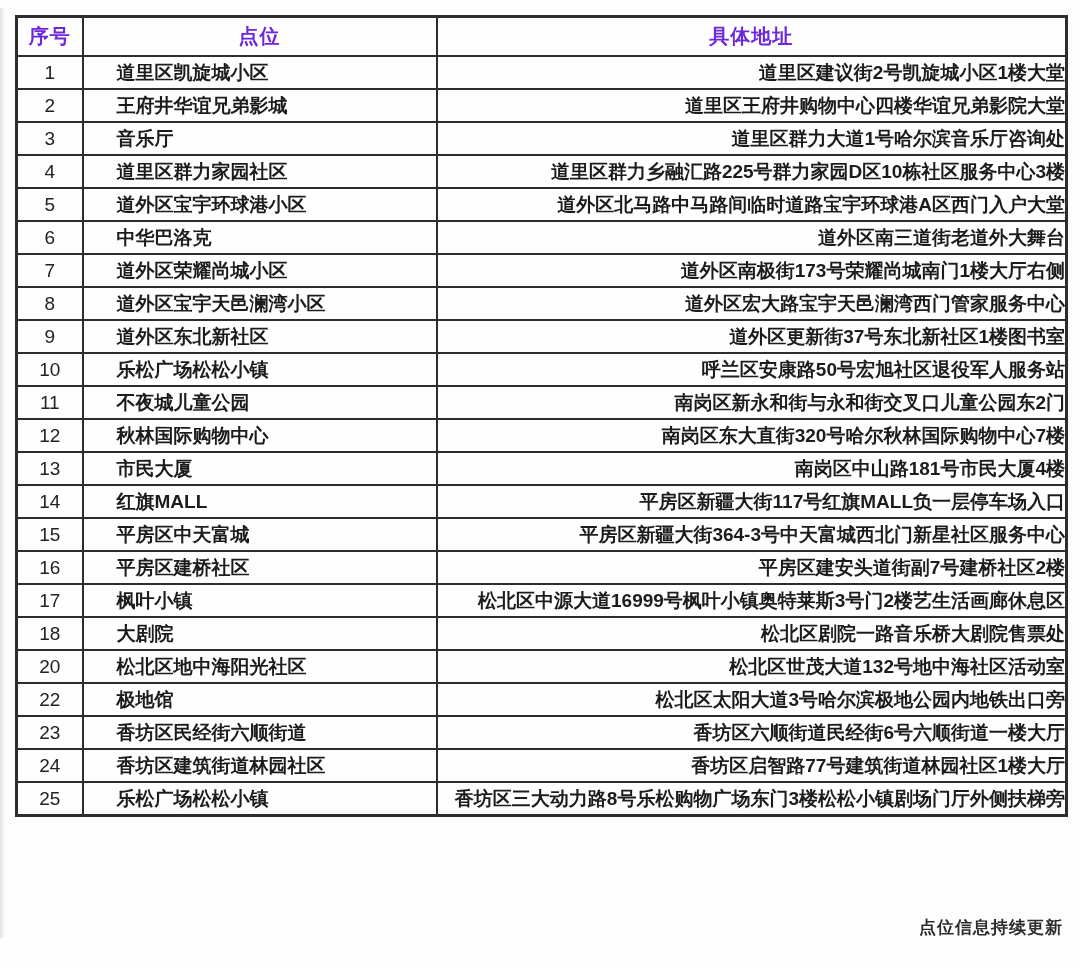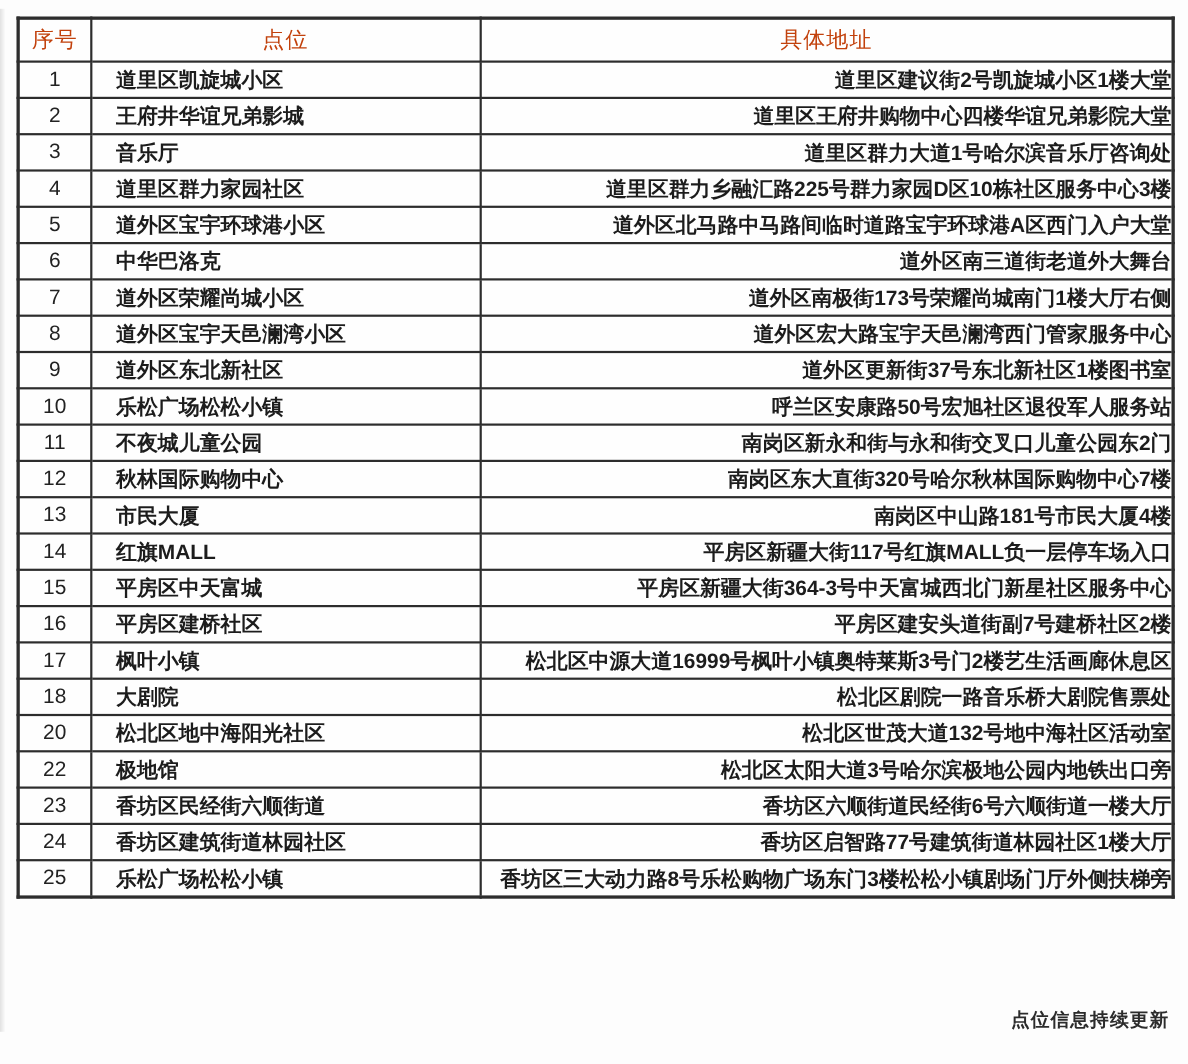--- a/index.html
+++ b/index.html
@@ -32,37 +32,37 @@
   .loc-table col.c-addr { width: 630px; }
   .loc-table th, .loc-table td {
     border: 2px solid #2d2d2d;
     overflow: hidden;
     white-space: nowrap;
     padding: 0;
   }
   .loc-table th {
     height: 37px;
     font-size: 20px;
-    font-weight: 400;
-    color: #c2410c;
+    font-weight: 700;
+    color: #6d28d9;
     text-align: center;
     letter-spacing: 1px;
   }
   .loc-table td {
     height: 31px;
     font-size: 19px;
     font-weight: 600;
     color: #1c1c1c;
   }
   .loc-table td.num {
     text-align: center;
     font-weight: 400;
     color: #222;
   }
-  .loc-table td.point { padding-left: 22px; }
+  .loc-table td.point { padding-left: 33px; }
   .loc-table td.address { padding-left: 16px; text-align: right; }
   .footer-note {
     position: absolute;
     right: 17px;
     top: 916px;
     font-size: 17px;
     font-weight: 600;
     color: #2c2c2c;
     letter-spacing: 1px;
   }

